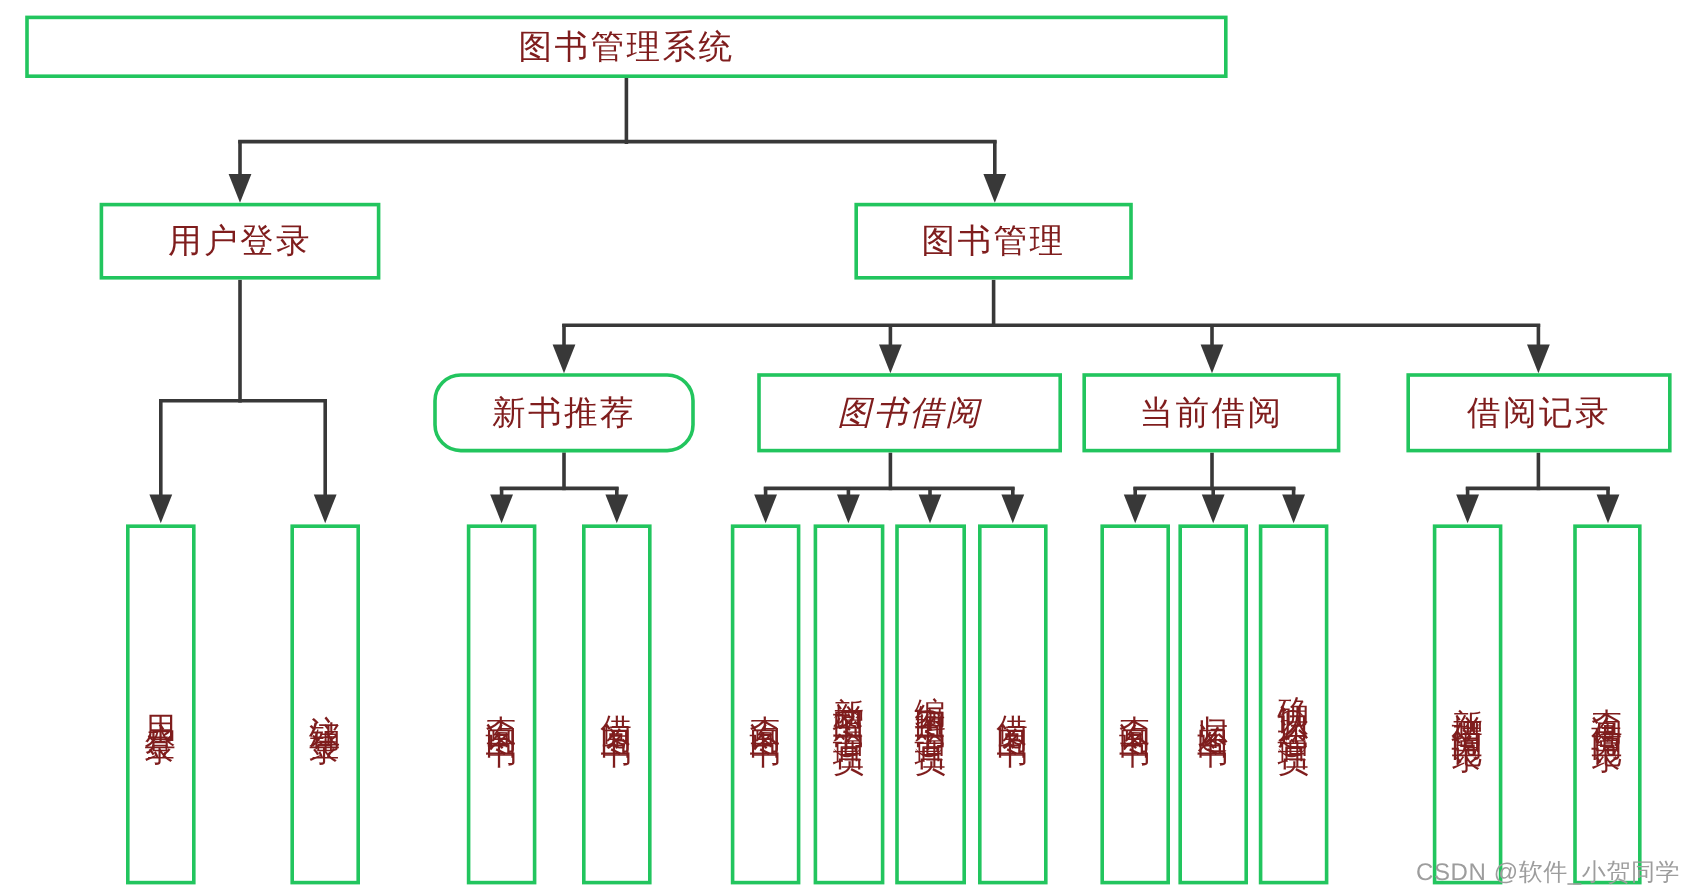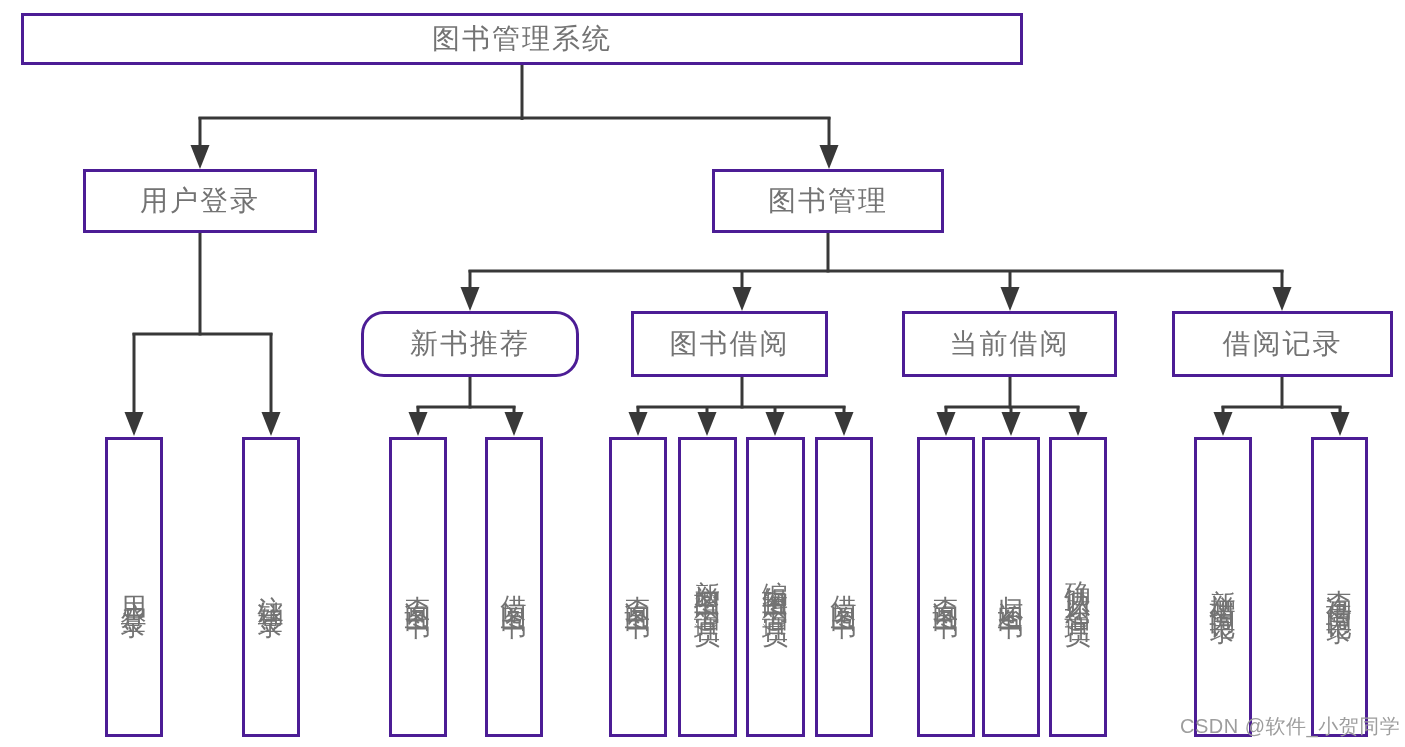--- a/index.html
+++ b/index.html
@@ -18,23 +18,23 @@
   svg.connectors {
     position: absolute;
     left: 0;
     top: 0;
     width: 1405px;
     height: 747px;
   }
   .node {
     position: absolute;
     box-sizing: border-box;
-    border: 3px solid #4c1d95;
+    border: 3px solid #22c55e;
     background: #ffffff;
-    color: #737373;
+    color: #7f1d1d;
     display: flex;
     align-items: center;
     justify-content: center;
     text-align: center;
   }
   .node-h {
     font-size: 28px;
     letter-spacing: 2px;
     white-space: nowrap;
   }
@@ -121,21 +121,21 @@
     <polygon points="1213.5,412 1232.5,412 1223,436" stroke="none"></polygon>
     <polygon points="1330.5,412 1349.5,412 1340,436" stroke="none"></polygon>
   </svg>
 
   <div class="node node-h" style="left:21px; top:13px; width:1002px; height:52px;">图书管理系统</div>
 
   <div class="node node-h" style="left:83px; top:169px; width:234px; height:64px;">用户登录</div>
   <div class="node node-h" style="left:712px; top:169px; width:232px; height:64px;text-align:right;">图书管理</div>
 
   <div class="node node-h" style="left:361px; top:311px; width:218px; height:66px;border-radius:23px;">新书推荐</div>
-  <div class="node node-h" style="left:631px; top:311px; width:197px; height:66px;">图书借阅</div>
+  <div class="node node-h" style="left:631px; top:311px; width:254px; height:66px;font-style:italic;">图书借阅</div>
   <div class="node node-h" style="left:1172px; top:311px; width:221px; height:66px;">借阅记录</div>
   <div class="node node-h" style="left:902px; top:311px; width:215px; height:66px;">当前借阅</div>
 
   <div class="node node-v" style="left:105px; top:437px; width:58px; height:300px;">用户登录</div>
   <div class="node node-v" style="left:242px; top:437px; width:58px; height:300px;">注销登录</div>
 
   <div class="node node-v" style="left:389px; top:437px; width:58px; height:300px;">查询图书</div>
   <div class="node node-v" style="left:485px; top:437px; width:58px; height:300px;">借阅图书</div>
 
   <div class="node node-v" style="left:609px; top:437px; width:58px; height:300px;">查询图书</div>

